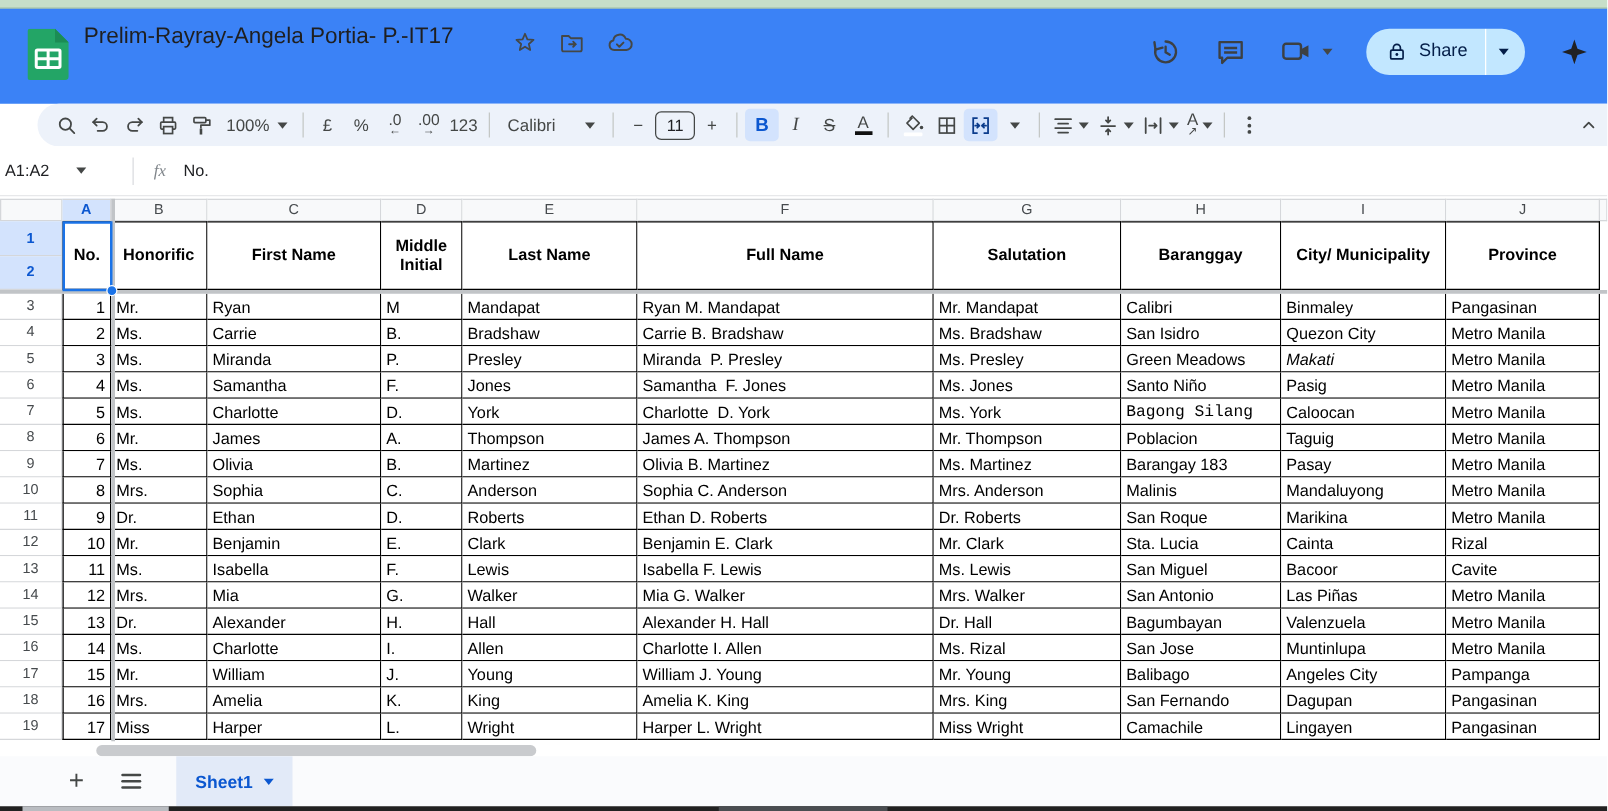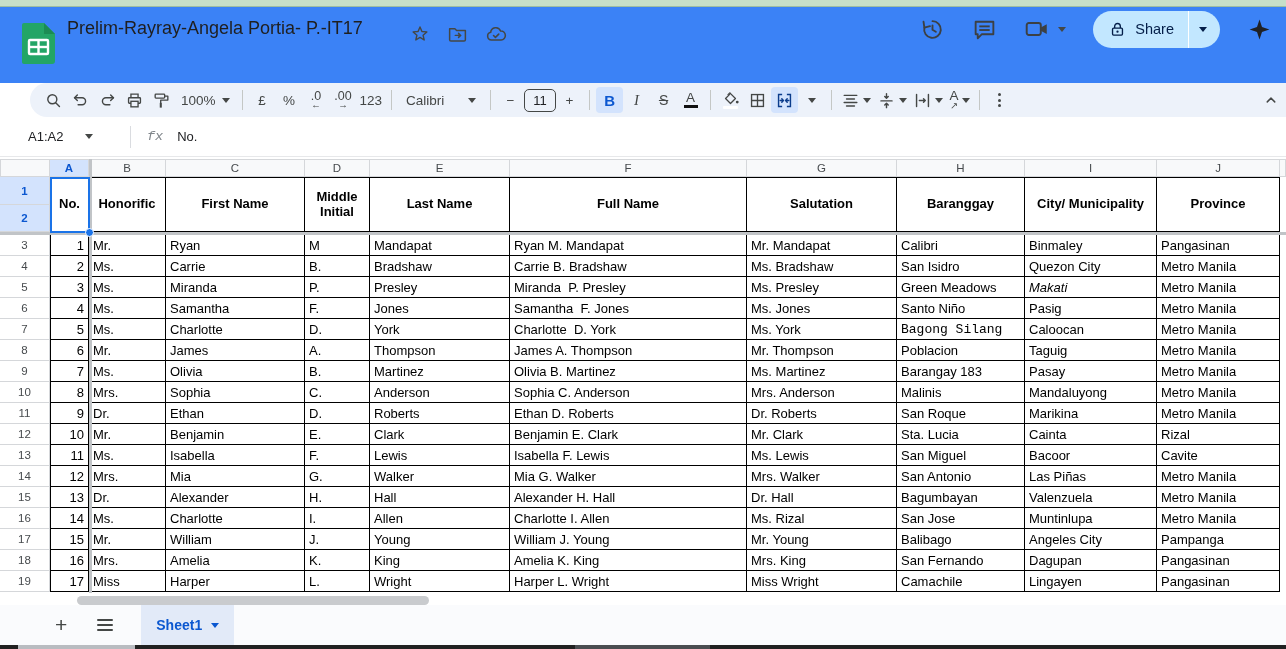--- a/index.html
+++ b/index.html
@@ -6,21 +6,21 @@
   .page{position:relative;width:1286px;height:649px;background:#fff;overflow:hidden;
         font-family:"Liberation Sans","DejaVu Sans",sans-serif;color:#1f1f1f;}
   
   .green-strip{position:absolute;left:0;top:0;width:1286px;height:7px;background:#c7dfc9;border-bottom:1px solid #9fbda1;box-sizing:border-box;}
   
   .appbar{position:absolute;left:0;top:7px;width:1286px;height:76px;background:#3b82f6;}
   .logo{position:absolute;left:22px;top:16px;width:33px;height:41px;}
   .doc-title{position:absolute;left:67px;top:11px;font-size:18px;color:#1f1f1f;white-space:nowrap;}
   .title-icons{position:absolute;left:410px;top:16px;display:flex;gap:17px;align-items:center;}
   .menu-row{position:absolute;left:62px;top:40px;display:flex;font-size:14.5px;color:#202124;}
-  .appbar-right{position:absolute;right:14px;top:0;height:44px;display:flex;align-items:center;gap:27px;}
+  .appbar-right{position:absolute;right:14px;top:12px;height:44px;display:flex;align-items:center;gap:27px;}
   .cam-group{display:flex;align-items:center;gap:8px;}
   .share-btn{display:flex;align-items:center;height:37px;background:#c2e7ff;border-radius:19px;overflow:hidden;}
   .share-main{display:flex;align-items:center;gap:9px;padding:0 14px 0 16px;height:100%;}
   .share-label{font-size:14.5px;font-weight:500;color:#041e49;}
   .share-div{width:1px;height:37px;background:#ffffff;}
   .share-caret-sec{padding:0 13px 0 10px;height:100%;display:flex;align-items:center;}
   .caret{width:0;height:0;border-left:4.5px solid transparent;border-right:4.5px solid transparent;border-top:5.5px solid #444746;}
   .caret.blue{border-top-color:#0b57d0;}
   .caret.navy{border-top-color:#041e49;}
   
@@ -41,23 +41,23 @@
   .fill-wrap{display:flex;flex-direction:column;align-items:center;}
   .fill-wrap .bar{width:15px;height:3.5px;background:#ffffff;margin-top:0px;border-radius:1px;}
   .dec-btn{display:flex;flex-direction:column;align-items:center;line-height:10px;font-size:12.5px;}
   .dec-arr{font-size:9.5px;line-height:8px;}
   .dots3{display:flex;flex-direction:column;gap:2.5px;}
   .dots3 i{width:3px;height:3px;border-radius:50%;background:#444746;display:block;}
   .collapse-btn{margin-left:auto;}
   
   .formula-bar{position:absolute;left:0;top:117px;width:1286px;height:40px;background:#fff;display:flex;align-items:center;
                border-bottom:1px solid #e7e8ea;box-sizing:border-box;}
-  .name-box{display:flex;align-items:center;gap:22px;padding-left:28px;width:96px;font-size:13px;color:#202124;}
+  .name-box{display:flex;align-items:center;gap:22px;padding-left:4px;width:96px;font-size:13px;color:#202124;}
   .fbar-sep{width:1px;height:22px;background:#dadce0;margin:0 10px 0 6px;}
-  .fx{font-style:italic;color:#80868b;font-size:13.5px;font-family:Liberation Mono, monospace;margin:0 14px 0 6px;}
+  .fx{font-style:italic;color:#80868b;font-size:13.5px;font-family:Liberation Serif, serif;margin:0 14px 0 6px;}
   .fbar-content{font-size:13px;color:#202124;}
   
   .corner{position:absolute;left:0;top:159px;width:50px;height:18px;background:#f8f9fa;border:1px solid #d5d7da;box-sizing:border-box;}
   .col-strip{position:absolute;left:50px;top:159px;height:18px;display:flex;}
   .colhdr{height:18px;background:#f8f9fa;border:1px solid #d5d7da;border-left:none;box-sizing:border-box;
           font-size:11.5px;color:#464a4d;display:flex;align-items:center;justify-content:center;}
   .colhdr.sel{background:#d3e3fd;color:#0b57d0;font-weight:700;}
   .gutcell{width:50px;box-sizing:border-box;border-right:1px solid #d5d7da;border-bottom:1px solid #d5d7da;background:#fff;
            font-size:11.5px;color:#464a4d;display:flex;align-items:center;justify-content:center;}
   .gutcell.sel{background:#d3e3fd;color:#0b57d0;font-weight:700;}

